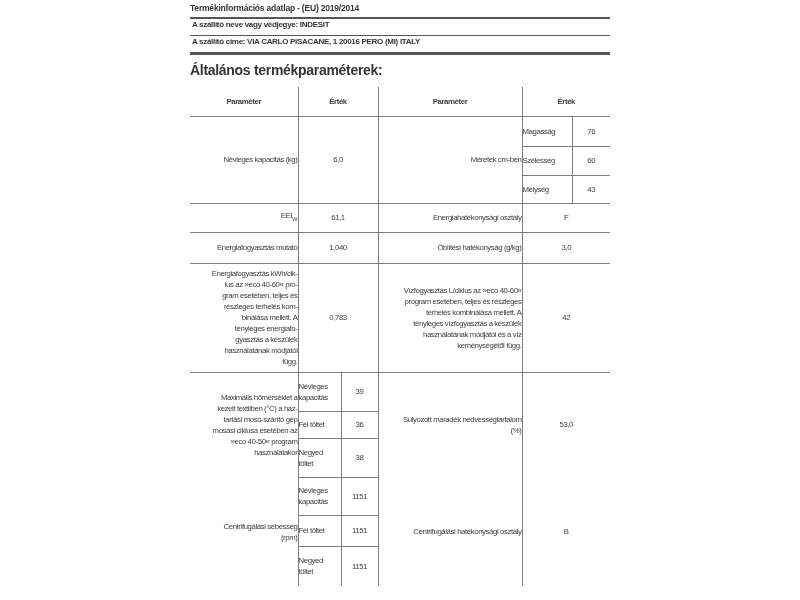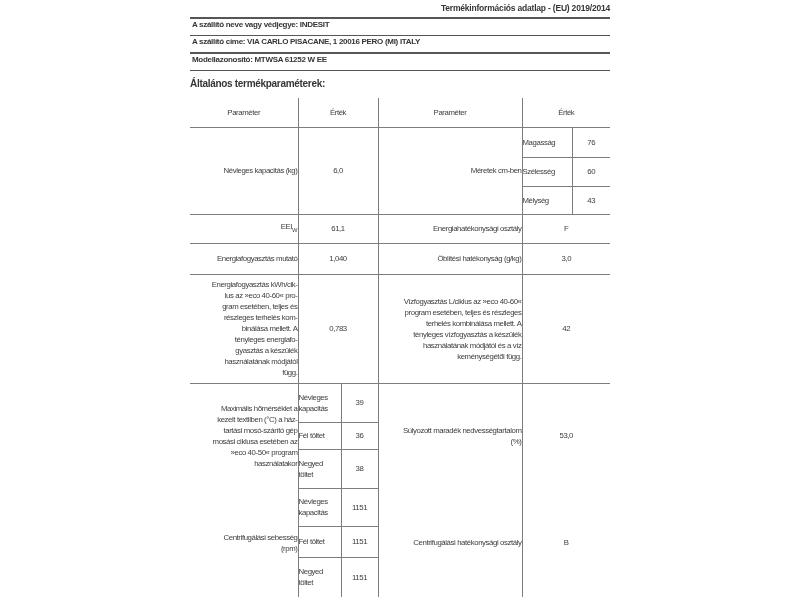--- a/index.html
+++ b/index.html
@@ -2,42 +2,42 @@
 <html><head>
 <meta charset="utf-8">
 <style>
   html,body{margin:0;padding:0;background:#fff;}
   .canvas{
     position:relative;width:800px;height:600px;overflow:hidden;background:#ffffff;
     font-family:"Liberation Sans",sans-serif;color:#3c3c3c;
   }
   .doc{position:absolute;left:190px;top:0;width:420px;}
   .title{
-    padding-top:3px;text-align:right;font-size:8.5px;font-weight:bold;
+    padding-top:3px;text-align:left;font-size:8.5px;font-weight:bold;
     letter-spacing:-0.2px;color:#353535;
   }
   .rule{height:1.5px;background:#565656;margin-top:4px;}
   .rule.r2{margin-top:0;}
   .info-line{
     padding:1px 2px 6px 2px;font-size:8px;font-weight:bold;
     letter-spacing:-0.3px;color:#353535;
   }
   .section-heading{
-    margin-top:7px;font-size:10px;font-weight:bold;letter-spacing:-0.3px;color:#353535;
+    margin-top:7px;font-size:14px;font-weight:bold;letter-spacing:-0.3px;color:#353535;
   }
   table.params{
     border-collapse:collapse;table-layout:fixed;width:420px;margin-top:9px;
   }
   table.params td{
     padding:0;vertical-align:middle;font-size:7.8px;line-height:11px;
     letter-spacing:-0.4px;color:#3d3d3d;overflow:hidden;
   }
   .bb{border-bottom:1px solid #7d7d7d;}
   .br{border-right:1px solid #7d7d7d;}
-  .hd{text-align:center;font-weight:normal;}
+  .hd{text-align:center;font-weight:bold;}
   .param{text-align:right;padding:4px 3px 4px 7px;white-space:pre-line;}
   .val{text-align:center;}
   .sub{text-align:left;padding:2px 1px;white-space:pre-line;}
   .eei sub{font-size:5.8px;letter-spacing:0;}
   .rh27{height:27px}.rh28{height:28px}.rh29{height:29px}.rh30{height:30px}
   .rh31{height:31px}.rh38{height:38px}.rh39{height:39px}.rh40{height:40px}
   .rh109{height:109px}
 </style>
 </head>
 <body>
@@ -47,21 +47,20 @@
 
     <div class="title">Termékinformációs adatlap - (EU) 2019/2014</div>
     <div class="rule"></div>
 
     <div class="info-line"><span>A szállító neve vagy védjegye:</span> <span>INDESIT</span></div>
     <div class="rule r2"></div>
 
     <div class="info-line"><span>A szállító címe:</span> <span>VIA CARLO PISACANE, 1 20016 PERO (MI) ITALY</span></div>
     <div class="rule r2"></div>
 
-    <div class="info-line"><span>Modellazonosító:</span> <span>MTWSA 61252 W EE</span></div>
     <div class="rule r2"></div>
 
     <div class="section-heading">Általános termékparaméterek:</div>
 
     <table class="params">
       <colgroup>
         <col style="width:108px">
           <col style="width:43px">
           <col style="width:37px">
         <col style="width:144px">

